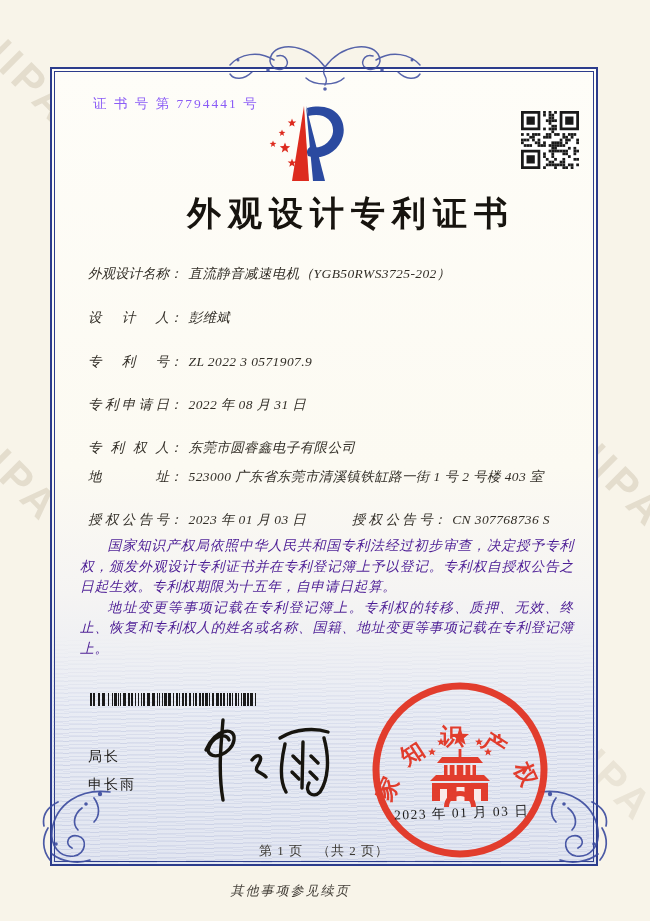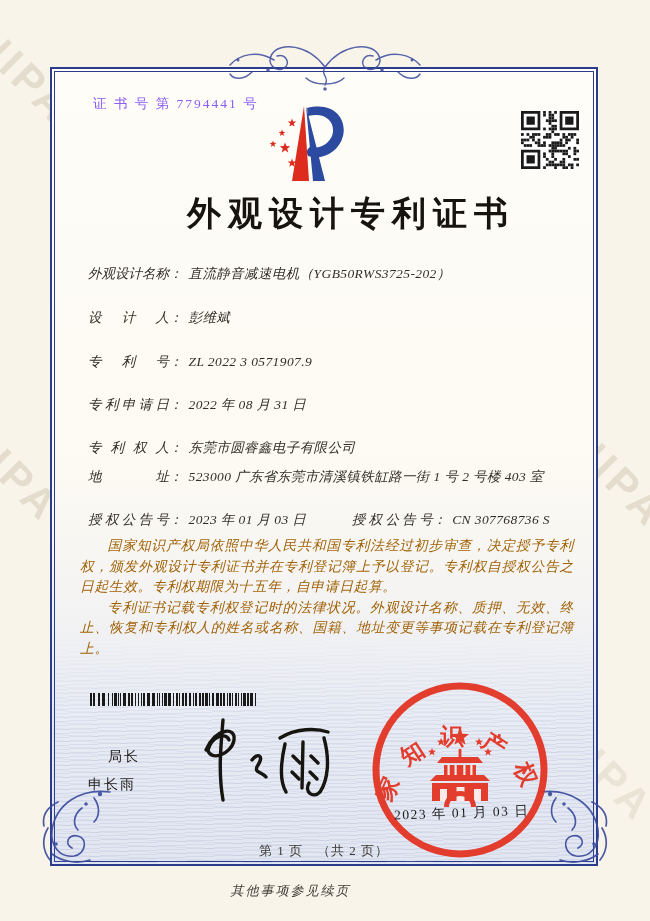--- a/index.html
+++ b/index.html
@@ -48,29 +48,29 @@
     display:inline-block;width:81px;text-align:justify;text-align-last:justify;
     vertical-align:bottom;
   }
   .fcolon{margin-right:6px;}
   .fvalue{letter-spacing:0.4px;}
   .grant2{margin-left:42px;}
   
   .paras{position:absolute;left:80px;top:536px;width:494px;}
   .paras p{
     margin:0;font-size:13.8px;line-height:20.5px;text-indent:2em;
-    font-style:italic;color:#a16207;letter-spacing:0.6px;text-align:justify;
+    font-style:italic;color:#4c1d95;letter-spacing:0.6px;text-align:justify;
   }
   
   .barcode{position:absolute;left:90px;top:693px;width:166px;height:13px;}
   .sig-label{
     position:absolute;left:88px;font-size:14px;color:#23211e;
     font-family:"Liberation Sans","DejaVu Sans",sans-serif;letter-spacing:2px;
   }
-  .sig-title{top:748px;margin-left:20px;}
+  .sig-title{top:748px;}
   .sig-name{top:776px;}
   .signature{position:absolute;left:182px;top:714px;width:175px;height:95px;}
   .seal{position:absolute;left:371px;top:681px;width:178px;height:178px;opacity:0.95;}
   .seal-date{
     position:absolute;left:394px;top:804px;width:150px;font-size:13.5px;
     color:#1c1b1a;letter-spacing:1.5px;transform:rotate(-2deg);white-space:nowrap;
   }
   .page-num{
     position:absolute;left:50px;top:842px;width:548px;text-align:center;
     font-size:13px;letter-spacing:1px;color:#3d3a34;
@@ -315,21 +315,21 @@
   <div class="frow" style="top:468px">
     <span class="flabel">地址</span><span class="fcolon">：</span><span class="fvalue">523000 广东省东莞市清溪镇铁缸路一街 1 号 2 号楼 403 室</span>
   </div>
   <div class="frow" style="top:511px">
     <span><span class="flabel">授权公告号</span><span class="fcolon">：</span><span class="fvalue">2023 年 01 月 03 日</span></span>
     <span class="grant2"><span class="flabel">授权公告号</span><span class="fcolon">：</span><span class="fvalue">CN 307768736 S</span></span>
   </div>
 
   <div class="paras">
     <p>国家知识产权局依照中华人民共和国专利法经过初步审查，决定授予专利权，颁发外观设计专利证书并在专利登记簿上予以登记。专利权自授权公告之日起生效。专利权期限为十五年，自申请日起算。</p>
-    <p>专利证书记载专利权登记时的法律状况。外观设计名称、质押、无效、终止、恢复和专利权人的姓名或名称、国籍、地址变更等事项记载在专利登记簿上。</p>
+    <p>地址变更等事项记载在专利登记簿上。专利权的转移、质押、无效、终止、恢复和专利权人的姓名或名称、国籍、地址变更等事项记载在专利登记簿上。</p>
   </div>
 
   <svg class="barcode" viewBox="0 0 166 13" preserveAspectRatio="none">
     <g id="barcode-bars" fill="#1a1a1a">
         <rect x="0" y="0" width="2" height="13"></rect>
         <rect x="3" y="0" width="2" height="13"></rect>
         <rect x="8" y="0" width="2" height="13"></rect>
         <rect x="12" y="0" width="3" height="13"></rect>
         <rect x="18" y="0" width="1" height="13"></rect>
         <rect x="22" y="0" width="1" height="13"></rect>

